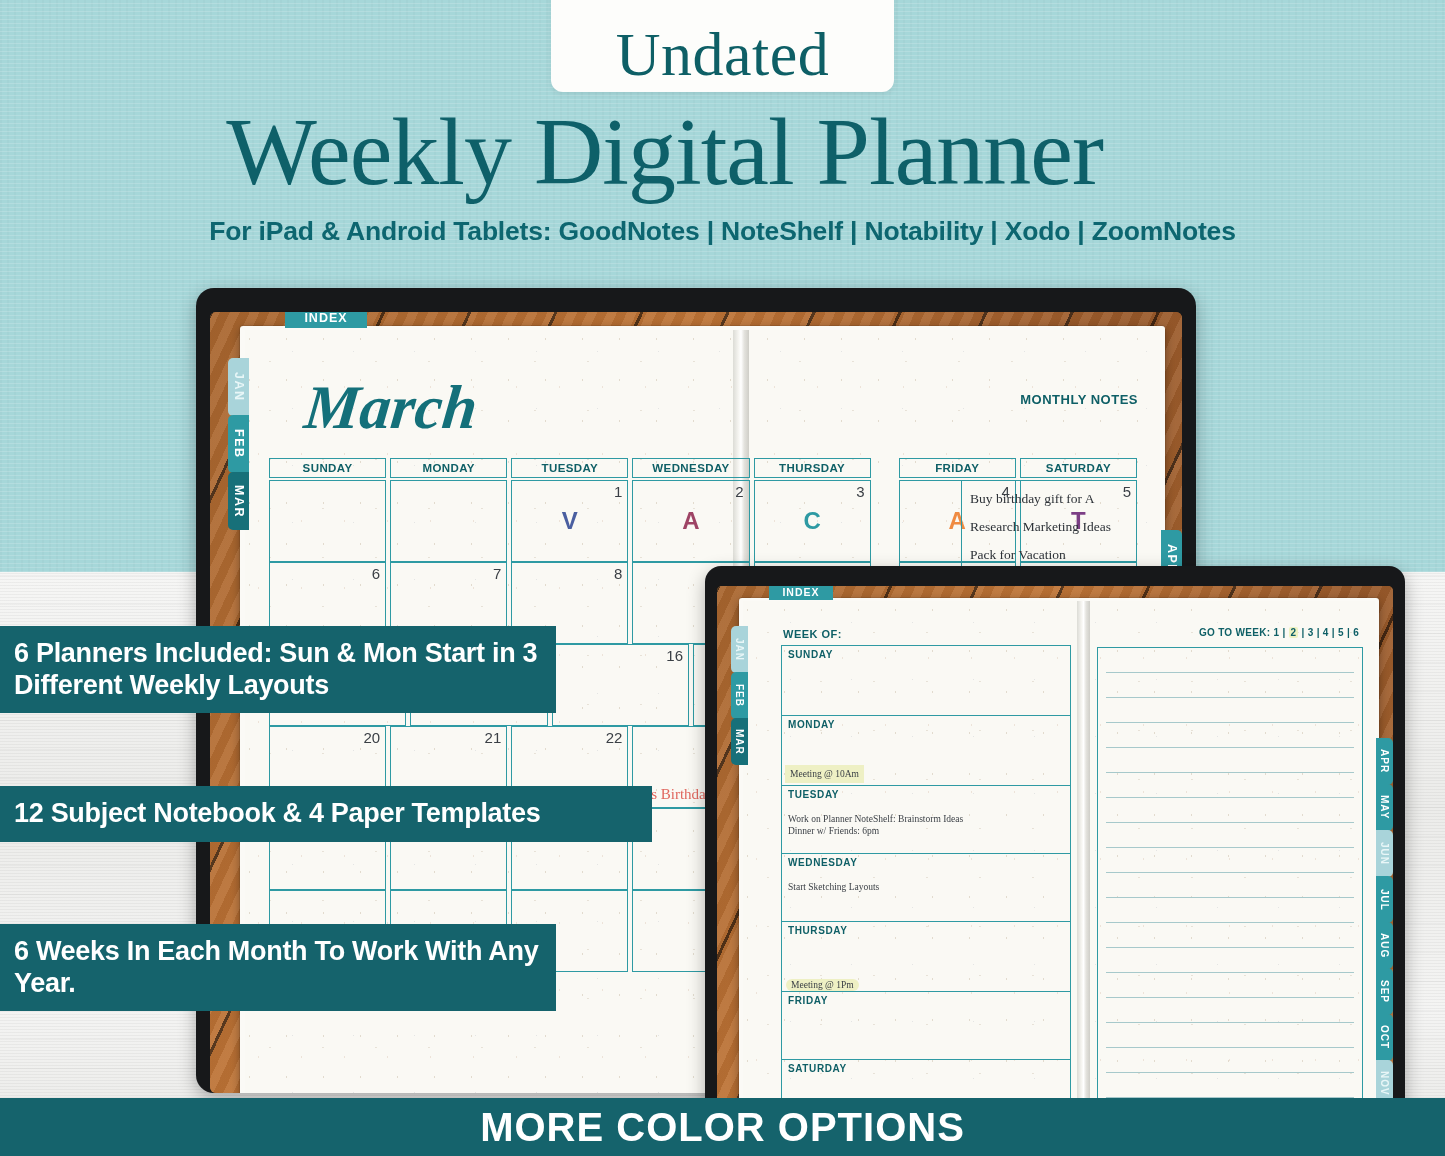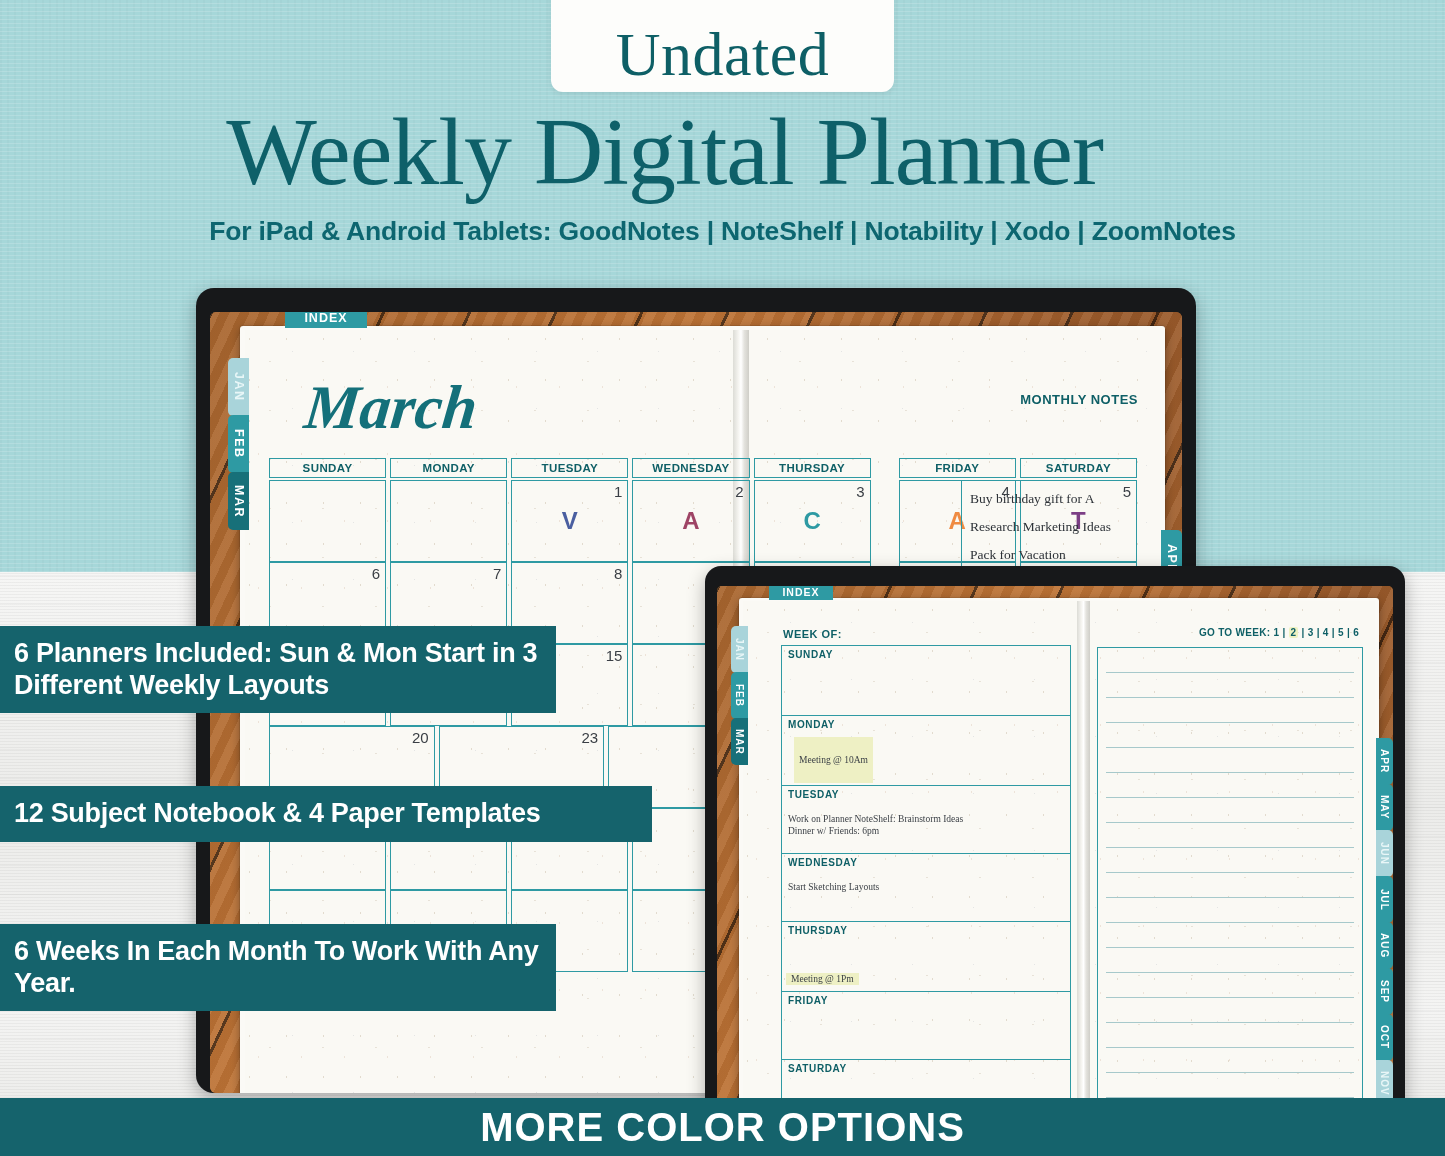--- a/index.html
+++ b/index.html
@@ -282,40 +282,43 @@
               </div>
             </div>
             <div class="cal-row">
               <div class="cal-cell">
                 <span class="dn">13</span>
               </div>
               <div class="cal-cell">
                 <span class="dn">14</span>
               </div>
               <div class="cal-cell">
-                <span class="dn">15</span>
-              </div>
-              <div class="cal-cell">
                 <span class="dn">16</span>
               </div>
               <div class="cal-cell">
                 <span class="dn">17</span>
               </div>
               <div class="gap"></div>
               <div class="cal-cell">
                 <span class="dn">18</span>
               </div>
               <div class="cal-cell">
                 <span class="dn">19</span>
               </div>
             </div>
             <div class="cal-row">
               <div class="cal-cell">
                 <span class="dn">20</span>
                 <span class="ev">A's Birthday</span>
+              </div>
+              <div class="cal-cell">
+                <span class="dn">21</span>
+              </div>
+              <div class="cal-cell">
+                <span class="dn">22</span>
               </div>
               <div class="cal-cell">
                 <span class="dn">23</span>
                 <span class="ev">C's Birthday</span>
               </div>
               <div class="cal-cell">
                 <span class="dn">24</span>
               </div>
               <div class="gap"></div>
               <div class="cal-cell">
@@ -392,34 +395,34 @@
 
       <div id="weekof">WEEK OF:</div>
       <div id="gotoweek"><span>GO TO WEEK: </span><span>1</span><span> | </span><span class="cur">2</span><span> | </span><span>3</span><span> | </span><span>4</span><span> | </span><span>5</span><span> | </span><span>6</span></div>
 
       <div class="days" id="week-days">
           <div class="day" style="height: 70px;">
             <div class="dl">SUNDAY</div>
           </div>
           <div class="day" style="height: 70px;">
             <div class="dl">MONDAY</div>
-            <div class="note" style="background: rgb(238, 240, 196); display: inline-block; padding: 18px 5px; margin-left: 12px; position: absolute; bottom: 2px; left: 0px;">Meeting @ 10Am</div>
+            <div class="note" style="background: rgb(238, 240, 196); display: inline-block; padding: 4px 5px; margin-left: 3px; position: absolute; bottom: 2px; left: 0px;">Meeting @ 10Am</div>
           </div>
           <div class="day" style="height: 68px;">
             <div class="dl">TUESDAY</div>
             <div class="note" style="margin-top: 12px;">Work on Planner NoteShelf: Brainstorm Ideas</div>
             <div class="note" style="">Dinner w/ Friends: 6pm</div>
           </div>
           <div class="day" style="height: 68px;">
             <div class="dl">WEDNESDAY</div>
             <div class="note" style="margin-top: 12px;">Start Sketching Layouts</div>
           </div>
           <div class="day" style="height: 70px;">
             <div class="dl">THURSDAY</div>
-            <div class="note" style="background: rgb(238, 240, 196); display: inline-block; padding: 1px 5px; margin-left: 4px; position: absolute; bottom: 6px; left: 0px;">Meeting @ 1Pm</div>
+            <div class="note" style="background: rgb(238, 240, 196); display: inline-block; padding: 1px 5px; margin-left: 4px; position: absolute; bottom: 0; left: 0px; border-radius: 6px;">Meeting @ 1Pm</div>
           </div>
           <div class="day" style="height: 68px;">
             <div class="dl">FRIDAY</div>
           </div>
           <div class="day" style="height: 64px;">
             <div class="dl">SATURDAY</div>
           </div>
         </div>
       <div id="lines-box">
           <div class="ln"></div>

